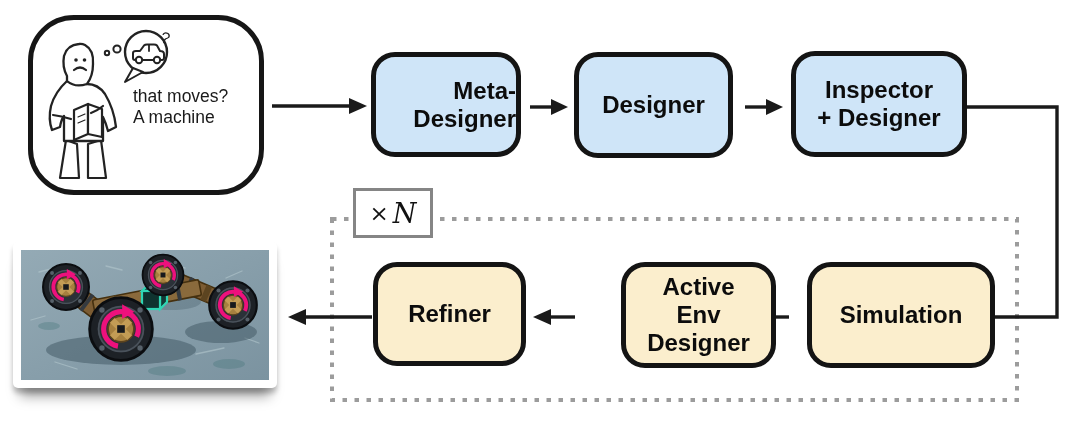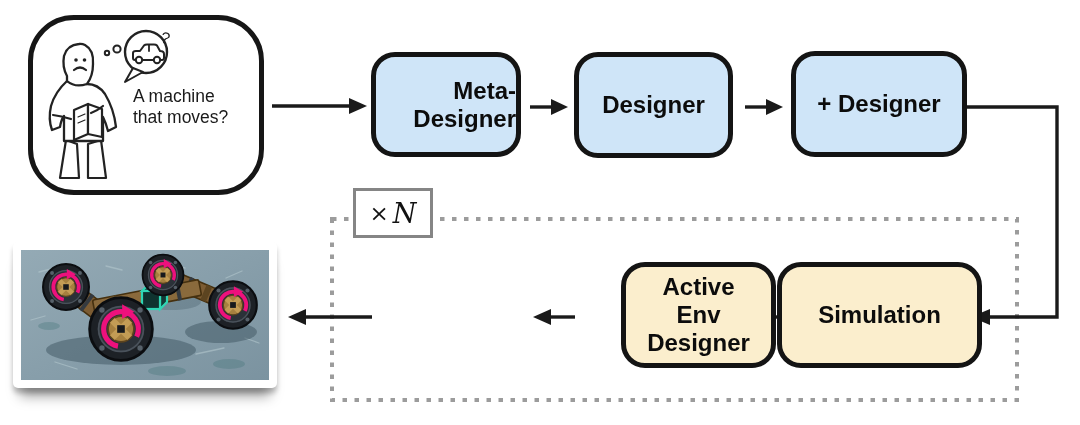--- a/index.html
+++ b/index.html
@@ -14,21 +14,21 @@
         border:5px solid var(--node-border,#141414);border-radius:24px;
         display:flex;flex-direction:column;align-items:center;justify-content:center;
         font-weight:bold;font-size:24px;line-height:28px;color:#0c0c0c;text-align:center;}
   .node.blue{background:var(--box-blue,#cfe5f8);}
   .node.cream{background:var(--box-cream,#fbeecd);}
   .n-meta{left:371px;top:52px;width:150px;height:105px;align-items:flex-end;}
   .n-designer{left:574px;top:52px;width:159px;height:106px;}
   .n-inspector{left:791px;top:51px;width:176px;height:106px;}
   .n-refiner{left:373px;top:262px;width:153px;height:104px;}
   .n-active{left:577px;top:262px;width:155px;height:106px;margin-left:44px;}
-  .n-simulation{left:777px;top:262px;width:205px;height:106px;}
+  .n-simulation{left:807px;top:262px;width:188px;height:106px;}
 
   .xn{position:absolute;z-index:2;left:353px;top:188px;width:80px;height:50px;
       box-sizing:border-box;background:#fff;border:3px solid var(--loop-label-border,#858585);
       display:flex;align-items:center;justify-content:center;color:#111;}
   .xn .times{font-family:"DejaVu Serif",serif;font-size:23px;}
   .xn .nvar{font-family:"DejaVu Serif",serif;font-style:italic;font-size:27px;margin-left:4px;}
 
   .bubble{position:absolute;z-index:2;left:28px;top:15px;width:236px;height:180px;
           box-sizing:border-box;background:#fff;border:5px solid #161616;border-radius:46px;}
   .bubble svg{position:absolute;left:0;top:0;}
@@ -107,42 +107,47 @@
         <circle class="ink" cx="113" cy="32" r="21" fill="#fff" stroke-width="2.4"></circle>
         <polygon class="ink" points="100,48 92,62 110,52" fill="#fff" stroke-width="2"></polygon>
         <path class="ink" d="M100,38 L100,33 Q100,31 103,31 L107,31 L111,25.5 Q112,24.5 114,24.5 L121,24.5 Q123,24.5 124,25.5 L127,31 Q131,31 131,34 L131,38 Q131,40 129,40 L102,40 Q100,40 100,38 Z" fill="#fff" stroke-width="2"></path>
         <line class="ink" x1="116" y1="25" x2="116" y2="31" stroke-width="1.8"></line>
         <circle class="ink" cx="106" cy="40" r="3.2" fill="#fff" stroke-width="2"></circle>
         <circle class="ink" cx="124" cy="40" r="3.2" fill="#fff" stroke-width="2"></circle>
         <text x="128" y="23" font-size="16" fill="#222" transform="rotate(14 130 18)">?</text>
       </g>
     </svg>
     <div class="ptext">
+      <div>that moves?</div>
       <div>A machine</div>
-      <div>that moves?</div>
     </div>
   </div>
 
   <div class="node blue n-meta">
     <span>Meta-</span>
     <span>Designer</span>
   </div>
   <div class="node blue n-designer">
     <span>Designer</span>
     <span></span>
   </div>
   <div class="node blue n-inspector">
+    <span>Inspector</span>
     <span>+ Designer</span>
   </div>
 
   <div class="xn">
     <span class="times">×</span>
     <span class="nvar">N</span>
   </div>
 
+  <div class="node cream n-refiner">
+    <span>Refiner</span>
+    <span></span>
+  </div>
   <div class="node cream n-active">
     <span>Active</span>
     <span>Env Designer</span>
   </div>
   <div class="node cream n-simulation">
     <span>Simulation</span>
     <span></span>
   </div>
 
   <div class="photo" aria-label="four-wheeled machine in physics simulation">

